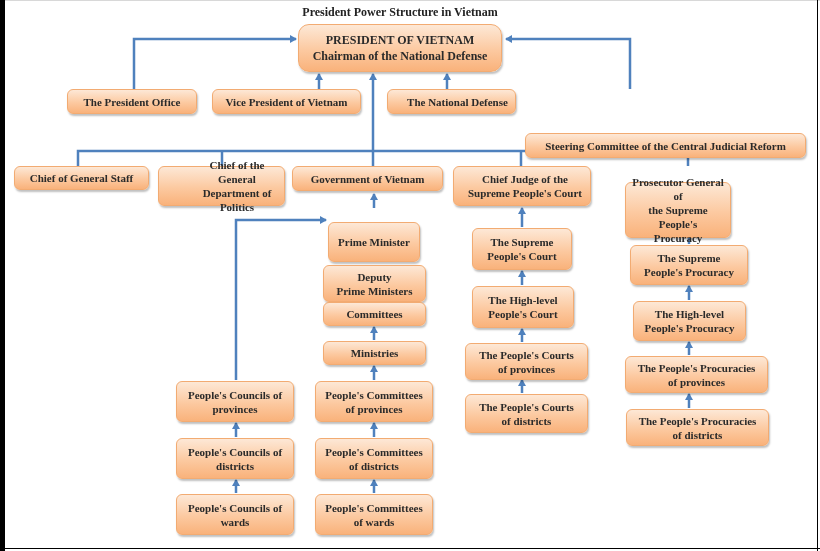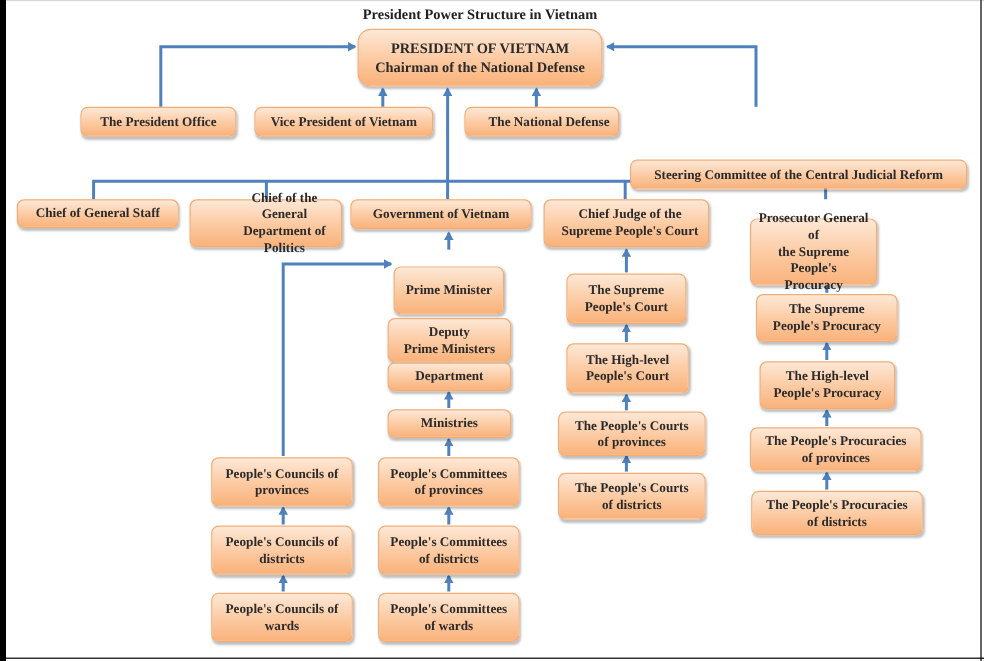--- a/index.html
+++ b/index.html
@@ -78,21 +78,21 @@
 <div class="box" style="left:292px;top:166px;width:151px;height:25px;">Government of Vietnam</div>
 <div class="box" style="left:453px;top:166px;width:138px;height:40px;padding-left:10px;">Chief Judge of the
 Supreme People's Court</div>
 <div class="box" style="left:625px;top:182px;width:106px;height:56px;">Prosecutor General of
 the Supreme People's
 Procuracy</div>
 
 <div class="box" style="left:328px;top:222px;width:92px;height:40px;">Prime Minister</div>
 <div class="box" style="left:323px;top:249px;width:103px;height:37px;margin-top:16px;">Deputy
 Prime Ministers</div>
-<div class="box" style="left:323px;top:302px;width:103px;height:24px;">Department</div>
+<div class="box" style="left:323px;top:302px;width:103px;height:24px;">Committees</div>
 <div class="box" style="left:323px;top:341px;width:103px;height:24px;">Ministries</div>
 <div class="box" style="left:315px;top:381px;width:118px;height:41px;">People's Committees
 of provinces</div>
 <div class="box" style="left:315px;top:438px;width:118px;height:41px;">People's Committees
 of districts</div>
 <div class="box" style="left:315px;top:494px;width:118px;height:41px;">People's Committees
 of wards</div>
 
 <div class="box" style="left:176px;top:381px;width:118px;height:41px;">People's Councils of
 provinces</div>

